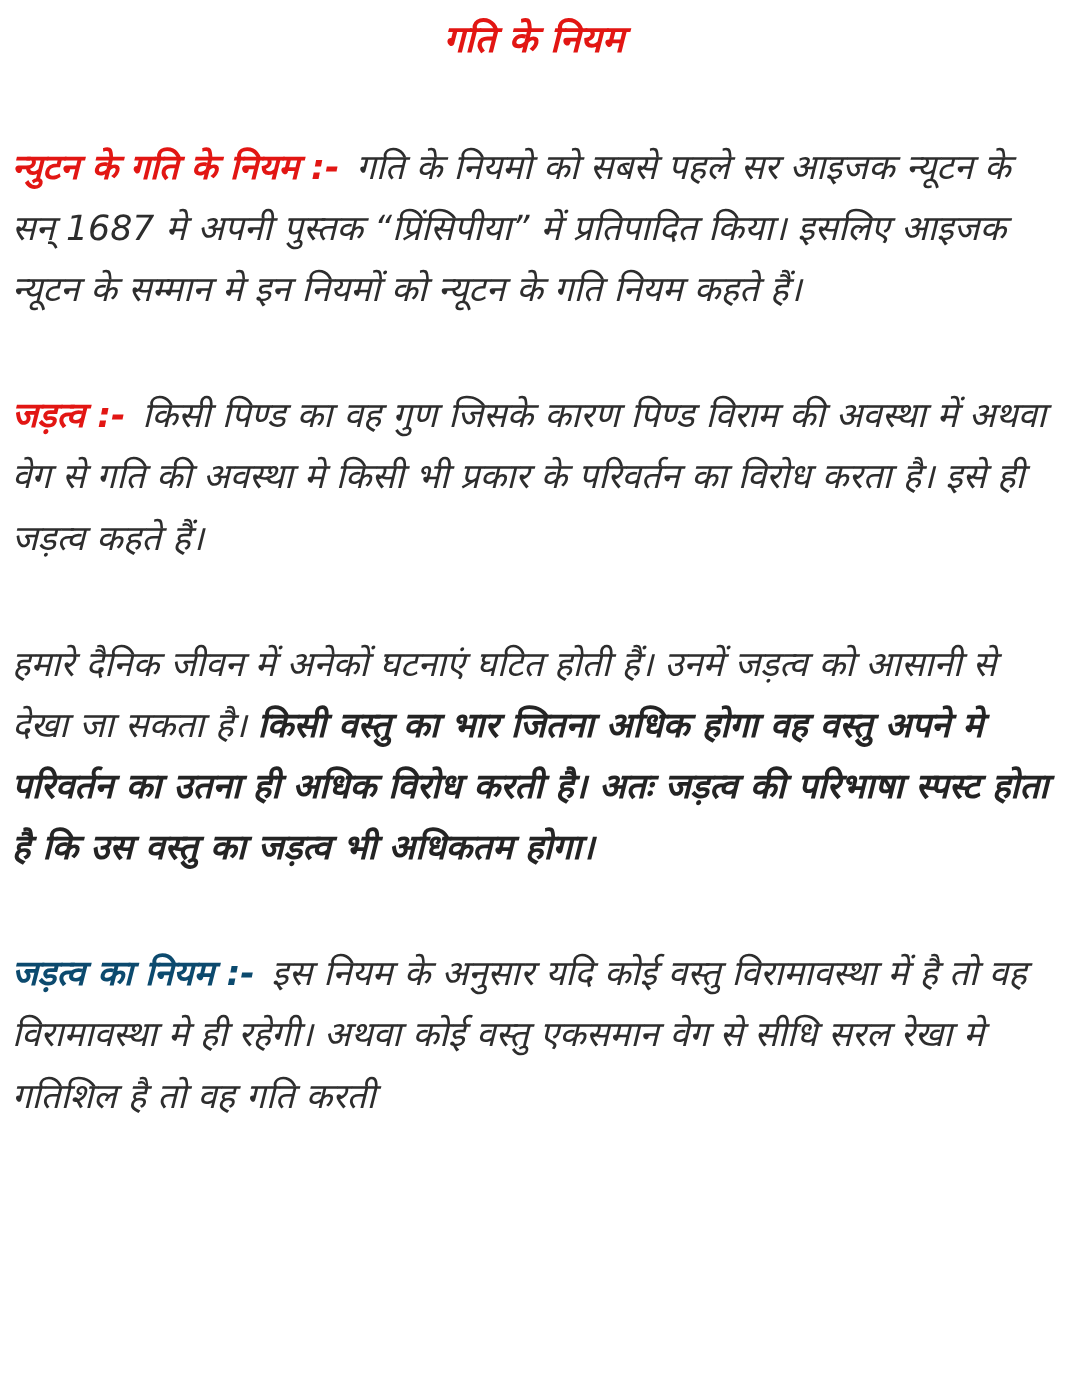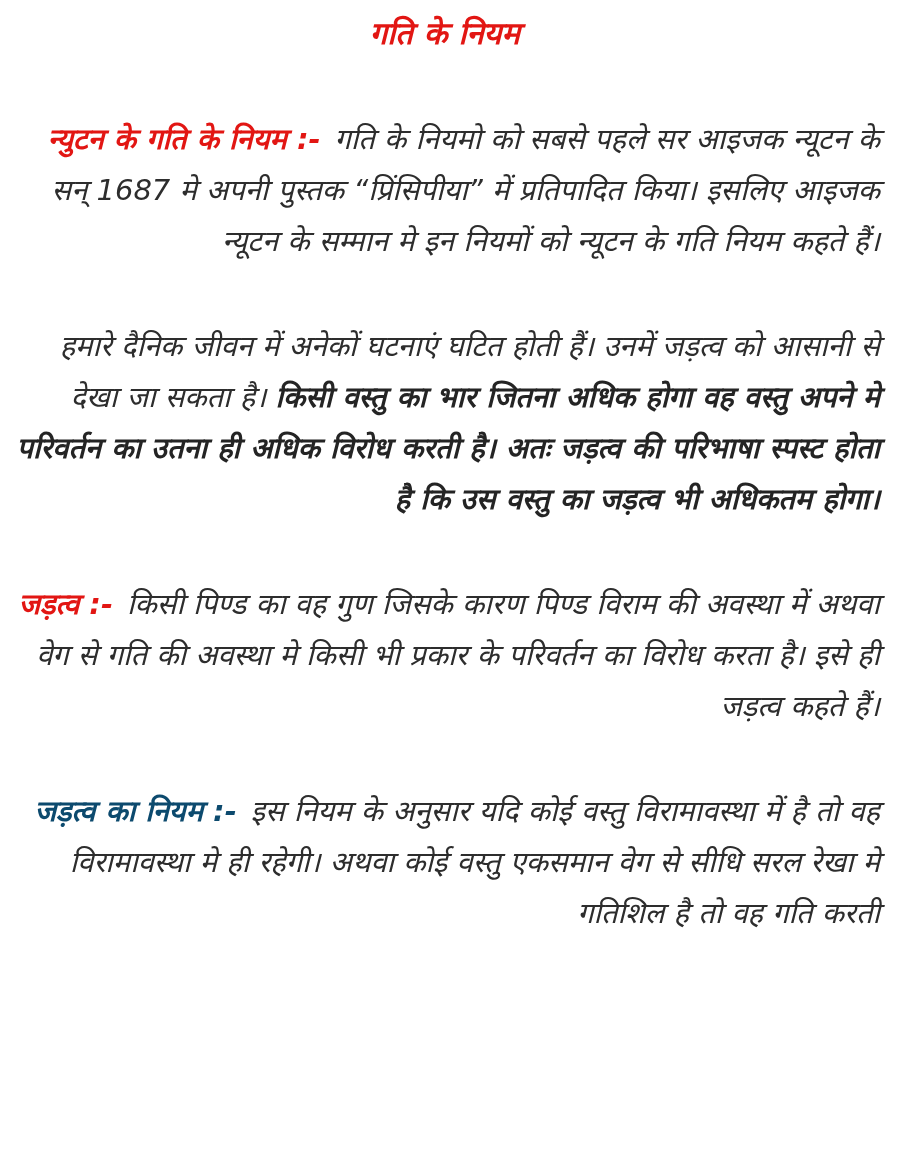--- a/index.html
+++ b/index.html
@@ -31,21 +31,21 @@
     color: #e21613;
     margin-bottom: 60px;
   }
 
   .para {
     font-size: 29px;
     line-height: 51px;
     font-style: italic;
     color: #2d2d2d;
     margin-bottom: 54px;
-    text-align: right;
+    text-align: left;
   }
 
   .para:last-child {
     margin-bottom: 0;
   }
 
   .heading-red {
     color: #e21613;
     font-weight: bold;
     margin-right: 14px;
@@ -72,24 +72,24 @@
 
 <div class="page">
 
   <h1 class="doc-title">गति के नियम</h1>
 
   <p class="para">
     <span class="heading-red">न्युटन के गति के नियम :-</span><span class="body-text">गति के नियमो को सबसे पहले सर आइजक न्यूटन के सन् 1687 मे अपनी पुस्तक “प्रिंसिपीया” में प्रतिपादित किया। इसलिए आइजक न्यूटन के सम्मान मे इन नियमों को न्यूटन के गति नियम कहते हैं।</span>
   </p>
 
   <p class="para">
-    <span class="body-text">हमारे दैनिक जीवन में अनेकों घटनाएं घटित होती हैं। उनमें जड़त्व को आसानी से देखा जा सकता है। </span><span class="body-text-bold">किसी वस्तु का भार जितना अधिक होगा वह वस्तु अपने मे परिवर्तन का उतना ही अधिक विरोध करती है। अतः जड़त्व की परिभाषा स्पस्ट होता है कि उस वस्तु का जड़त्व भी अधिकतम होगा।</span>
+    <span class="heading-red">जड़त्व :-</span><span class="body-text">किसी पिण्ड का वह गुण जिसके कारण पिण्ड विराम की अवस्था में अथवा वेग से गति की अवस्था मे किसी भी प्रकार के परिवर्तन का विरोध करता है। इसे ही जड़त्व कहते हैं।</span>
   </p>
 
   <p class="para">
-    <span class="heading-red">जड़त्व :-</span><span class="body-text">किसी पिण्ड का वह गुण जिसके कारण पिण्ड विराम की अवस्था में अथवा वेग से गति की अवस्था मे किसी भी प्रकार के परिवर्तन का विरोध करता है। इसे ही जड़त्व कहते हैं।</span>
+    <span class="body-text">हमारे दैनिक जीवन में अनेकों घटनाएं घटित होती हैं। उनमें जड़त्व को आसानी से देखा जा सकता है। </span><span class="body-text-bold">किसी वस्तु का भार जितना अधिक होगा वह वस्तु अपने मे परिवर्तन का उतना ही अधिक विरोध करती है। अतः जड़त्व की परिभाषा स्पस्ट होता है कि उस वस्तु का जड़त्व भी अधिकतम होगा।</span>
   </p>
 
   <p class="para">
     <span class="heading-green">जड़त्व का नियम :-</span><span class="body-text">इस नियम के अनुसार यदि कोई वस्तु विरामावस्था में है तो वह विरामावस्था मे ही रहेगी। अथवा कोई वस्तु एकसमान वेग से सीधि सरल रेखा मे गतिशिल है तो वह गति करती</span>
   </p>
 
 </div>
 
 </body></html>

